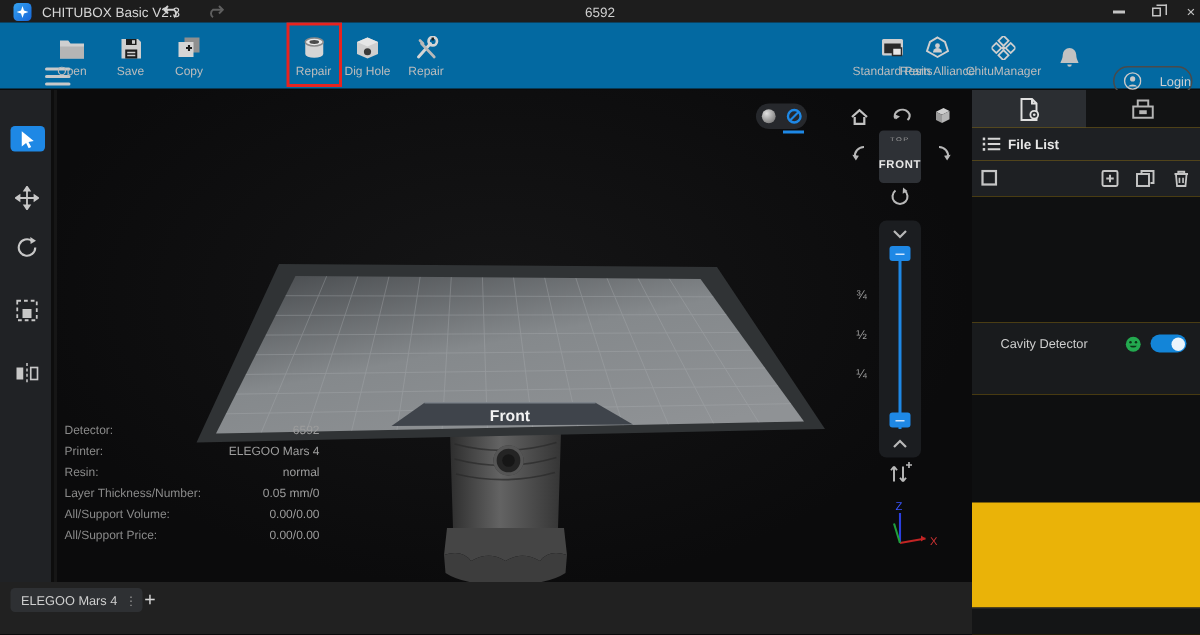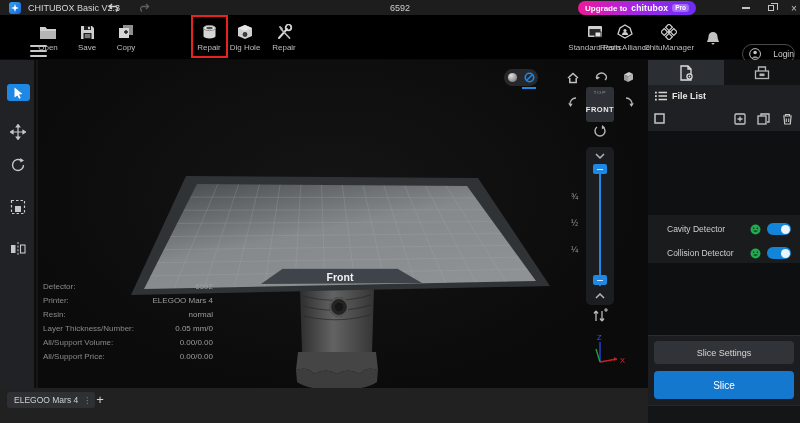--- a/index.html
+++ b/index.html
@@ -20,21 +20,21 @@
   .upgrade .pre { font-size:8px; font-weight:bold; color:#fff; }
   .upgrade .brand { font-size:8.5px; font-weight:bold; color:#fff; letter-spacing:.2px; }
   .upgrade .badge { font-size:6.5px; font-weight:bold; color:#fff; background:rgba(255,255,255,.3); border-radius:3px; padding:0 3px; line-height:8px; }
   .winbtn { position:absolute; top:3px; width:14px; height:10px; display:flex; align-items:center; justify-content:center; color:#c4c4c4; }
   .winbtn .bar { width:8px; height:1.5px; background:#c4c4c4; }
   .winbtn .sq { width:6px; height:6px; border:1px solid #c4c4c4; position:relative; }
   .winbtn .sq:before { content:""; position:absolute; left:2px; top:-3px; width:6px; height:6px; border:1px solid #c4c4c4; border-left:none; border-bottom:none; }
   .winbtn.close { font-size:10px; }
 
   
-  .toolbar { position:absolute; left:0; top:15px; width:800px; height:45px; background:#000000; border-bottom:1px solid #0b0b0b; }
+  .toolbar { position:absolute; left:0; top:15px; width:800px; height:45px; background:#0369a1; border-bottom:1px solid #0b0b0b; }
   .hamburger { position:absolute; left:30px; top:30px; width:17px; height:12px; cursor:pointer; }
   .hamburger span { display:block; height:2px; background:#c9c9c9; margin-bottom:3px; border-radius:1px; }
   .tool { position:absolute; top:6px; width:44px; display:flex; flex-direction:column; align-items:center; gap:3px; cursor:pointer; }
   .tool .ti { height:19px; display:flex; align-items:flex-end; }
   .tool .tl { font-size:8px; color:#bdbdbd; white-space:nowrap; }
   .hl-red { position:absolute; left:191px; top:15px; width:37px; height:43px; border:2px solid #e8231f; z-index:50; pointer-events:none; }
   .login { position:absolute; left:742px; top:29px; width:53px; height:20px; border:1px solid #4a4a4a; border-radius:11px;
            display:flex; align-items:center; gap:12px; padding-left:6px; cursor:pointer; }
   .login .lbl { font-size:8.5px; color:#d0d0d0; }
 
@@ -116,25 +116,20 @@
     <div class="app-title">CHITUBOX Basic V2.3</div>
     <svg class="tb-ic" style="left:108px" viewBox="0 0 12 11">
       <path d="M4 2 L1.5 4.5 L4 7" fill="none" stroke="#d2d2d2" stroke-width="1.3"></path>
         <path d="M1.5 4.5 H8 a3 3 0 0 1 0 5" fill="none" stroke="#d2d2d2" stroke-width="1.3"></path>
     </svg>
     <svg class="tb-ic" style="left:138px" viewBox="0 0 12 11">
       <path d="M8 2 L10.5 4.5 L8 7" fill="none" stroke="#5f5f5f" stroke-width="1.3"></path>
         <path d="M10.5 4.5 H4 a3 3 0 0 0 0 5" fill="none" stroke="#5f5f5f" stroke-width="1.3"></path>
     </svg>
     <div class="doc-title">6592</div>
-    <div class="upgrade">
-      <span class="pre">Upgrade to</span>
-      <span class="brand">chitubox</span>
-      <span class="badge">Pro</span>
-    </div>
     <div class="winbtn" style="left:739px">
         <span class="bar"></span>
       </div>
     <div class="winbtn" style="left:764px">
         <span class="sq"></span>
       </div>
     <div class="winbtn close" style="left:787px">×</div>
   </div>
 
   <div class="toolbar">
@@ -513,40 +508,24 @@
         <svg class="smiley" viewBox="0 0 12 12">
           <circle cx="6" cy="6" r="5.4" fill="#23a94f"></circle>
             <circle cx="4" cy="4.6" r="0.9" fill="#0c3317"></circle>
             <circle cx="8" cy="4.6" r="0.9" fill="#0c3317"></circle>
             <path d="M3.4 7 a2.8 2.3 0 0 0 5.2 0" fill="#0c3317"></path>
         </svg>
         <div class="toggle">
             <div class="knob"></div>
           </div>
       </div>
-      <div class="detrow" style="top:26px">
-        <span class="dl">Collision Detector</span>
-        <svg class="smiley" viewBox="0 0 12 12">
-          <circle cx="6" cy="6" r="5.4" fill="#23a94f"></circle>
-            <circle cx="4" cy="4.6" r="0.9" fill="#0c3317"></circle>
-            <circle cx="8" cy="4.6" r="0.9" fill="#0c3317"></circle>
-            <path d="M3.4 7 a2.8 2.3 0 0 0 5.2 0" fill="#0c3317"></path>
-        </svg>
-        <div class="toggle">
-            <div class="knob"></div>
-          </div>
-      </div>
     </div>
 
     <div class="mid-gap"></div>
 
-    <div class="actions">
-      <div class="btn-slicesettings">Slice Settings</div>
-      <div class="btn-slice">Slice</div>
-    </div>
     <div class="panel-foot"></div>
   </div>
 
   <div class="bottombar">
     <div class="doc-tab">
       <span class="dt">ELEGOO Mars 4</span>
       <span class="dots">⋮</span>
     </div>
     <div class="add-tab">+</div>
   </div>

